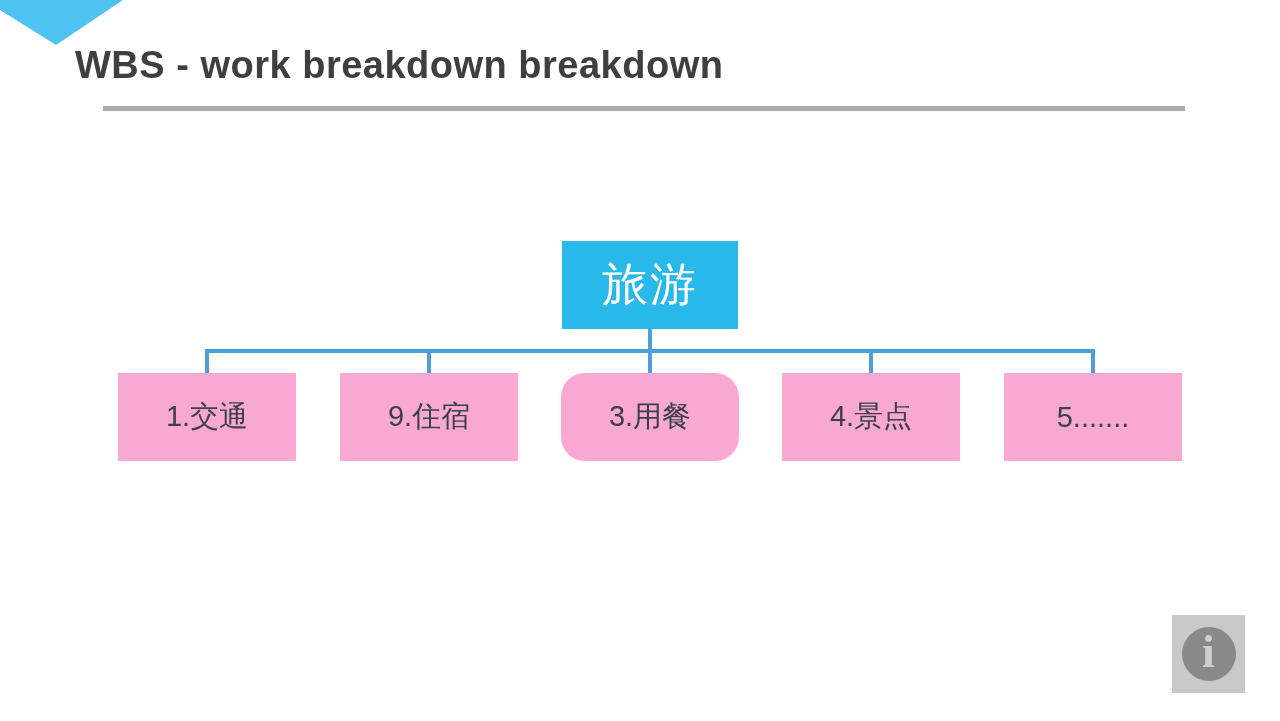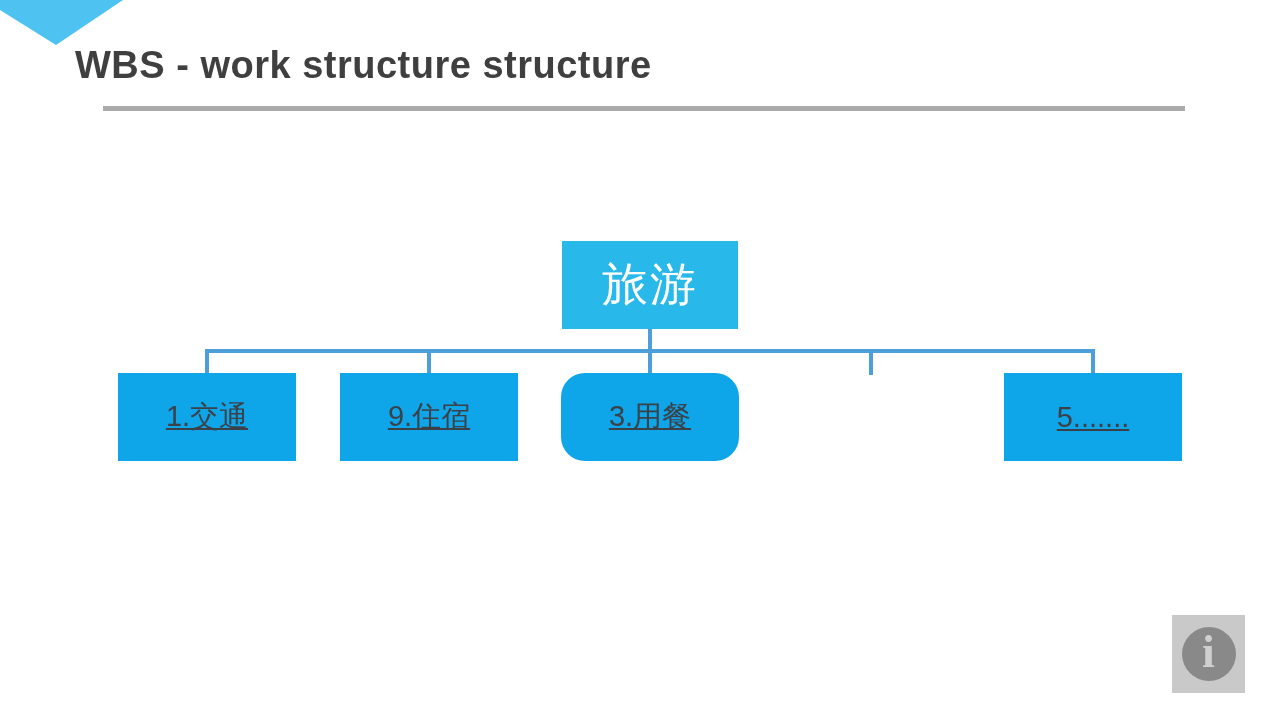--- a/index.html
+++ b/index.html
@@ -60,24 +60,23 @@
     height: 88px;
     background: #29B8EA;
     color: #ffffff;
     font-size: 46px;
     letter-spacing: 2px;
   }
   .child-node {
     top: 373px;
     width: 178px;
     height: 88px;
-    background: #0ea5e9;
+    background: #f9a8d4;
     color: #3C4148;
     font-size: 29px;
-    text-decoration: underline;
   }
   .child-node.c0 { left: 118px; }
   .child-node.c1 { left: 340px; }
   .child-node.c2 { left: 561px; border-radius: 24px; }
   .child-node.c3 { left: 782px; }
   .child-node.c4 { left: 1004px; }
 
   
   .connectors {
     position: absolute;
@@ -119,41 +118,42 @@
 </style>
 </head>
 <body>
 
 <div class="slide">
 
   <svg class="chevron" width="130" height="50" viewBox="0 0 130 50">
     <polygon points="0,0 123,0 56,45 0,10" fill="#4EC3F1"></polygon>
   </svg>
 
-  <div class="slide-title">WBS - work structure structure</div>
+  <div class="slide-title">WBS - work breakdown breakdown</div>
 
   <div class="title-divider"></div>
 
   <svg class="connectors" width="1280" height="721" viewBox="0 0 1280 721">
 
     <line x1="650" y1="329" x2="650" y2="375" stroke="#4C9FD8" stroke-width="4"></line>
 
     <line x1="205" y1="351" x2="1095" y2="351" stroke="#4C9FD8" stroke-width="4"></line>
 
     <line x1="207" y1="349" x2="207" y2="375" stroke="#4C9FD8" stroke-width="4"></line>
     <line x1="429" y1="349" x2="429" y2="375" stroke="#4C9FD8" stroke-width="4"></line>
     <line x1="871" y1="349" x2="871" y2="375" stroke="#4C9FD8" stroke-width="4"></line>
     <line x1="1093" y1="349" x2="1093" y2="375" stroke="#4C9FD8" stroke-width="4"></line>
   </svg>
 
   <div class="node root-node">旅游</div>
 
   <div class="node child-node c0">1.交通</div>
   <div class="node child-node c1">9.住宿</div>
   <div class="node child-node c2">3.用餐</div>
+  <div class="node child-node c3">4.景点</div>
   <div class="node child-node c4">5.......</div>
 
   <div class="logo-tile">
     <div class="logo-circle">
       <span class="logo-glyph">i</span>
     </div>
   </div>
 
 </div>
 

